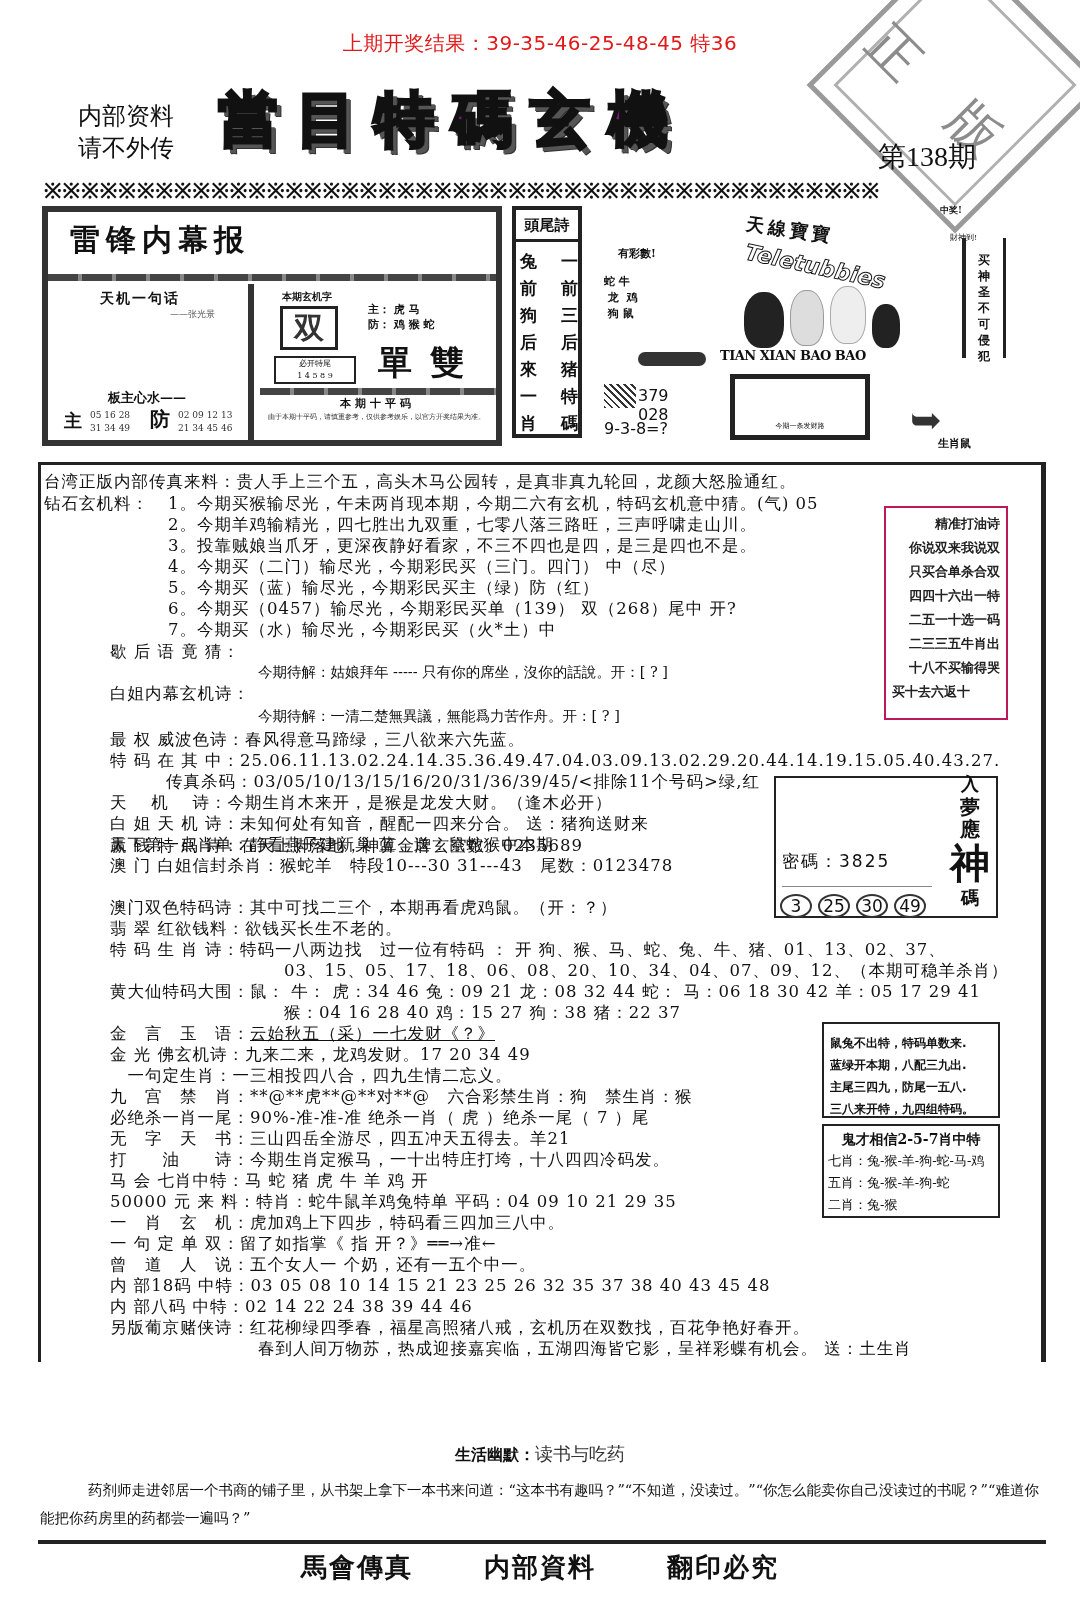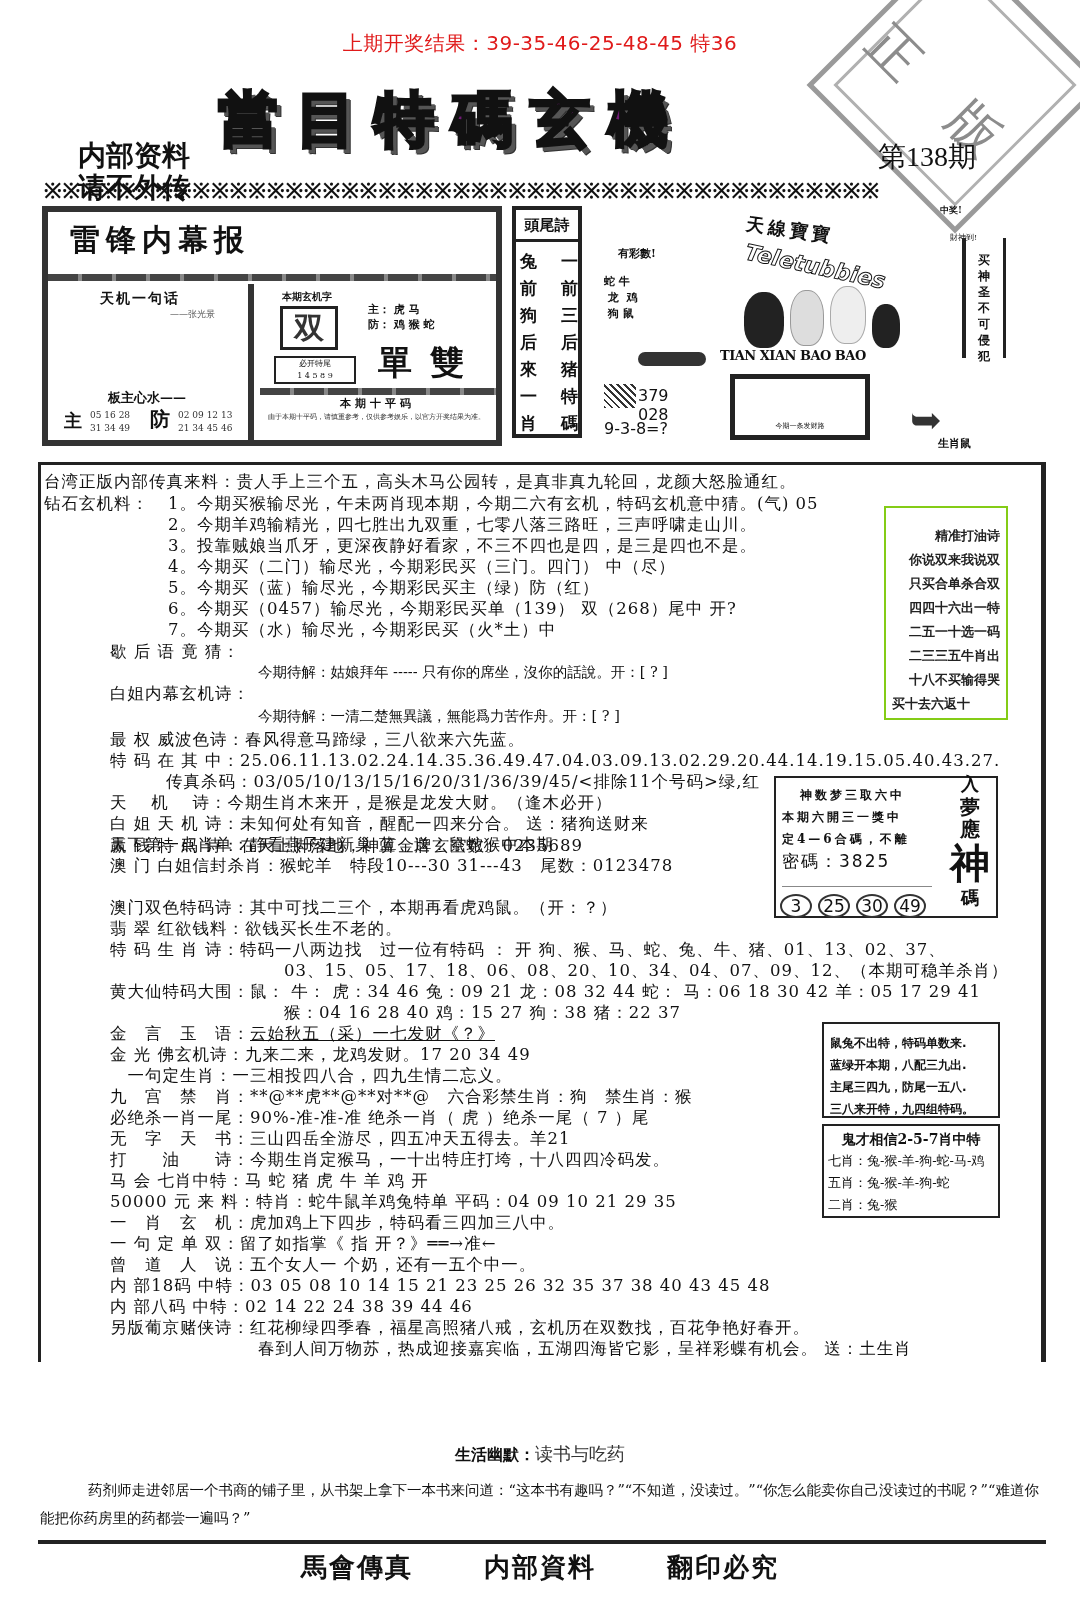--- a/index.html
+++ b/index.html
@@ -9,21 +9,21 @@
   .abs { position: absolute; }
 
   
   .last-result { left: 0; top: 30px; width: 1080px; text-align: center; color: #e01a1a;
     font-family: "DejaVu Sans", sans-serif; font-size: 20px; letter-spacing: 0.5px; }
   .stamp { left: 850px; top: -20px; width: 210px; height: 210px; border: 5px solid #9a9a9a;
     transform: rotate(45deg); }
   .stamp-inner { position:absolute; left: 14px; top: 14px; right:14px; bottom:14px; border: 3px solid #b0b0b0; }
   .stamp-t1 { left: 868px; top: 18px; font-size: 52px; color: #8c8c8c; transform: rotate(45deg); font-family:"DejaVu Sans",sans-serif; }
   .stamp-t2 { left: 948px; top: 94px; font-size: 52px; color: #8c8c8c; transform: rotate(45deg); font-family:"DejaVu Sans",sans-serif; }
-  .side-note { left: 78px; top: 100px; font-size: 28px; font-weight: bold; line-height: 32px; font-family: "DejaVu Sans", sans-serif; margin-top: 40px; }
+  .side-note { left: 78px; top: 100px; font-size: 24px; font-weight: normal; line-height: 32px; font-family: "DejaVu Sans", sans-serif; }
   .main-title { left: 218px; top: 80px; font-size: 60px; font-weight: 900; letter-spacing: 18px;
     color: #701a75; -webkit-text-stroke: 3px #111; text-shadow: 5px 5px 0 #555, 6px 6px 0 #333; font-family: "DejaVu Sans", sans-serif; }
   .issue { left: 878px; top: 138px; font-size: 28px; font-family: Liberation Serif, serif; }
   .stars { left: 44px; top: 176px; width: 990px; font-size: 21px; letter-spacing: 1px; white-space: nowrap; overflow: hidden; font-weight: bold; }
 
   
   .leifeng { left: 42px; top: 206px; width: 460px; height: 240px; border: 6px solid #333; background: #fff; }
   .leifeng-title { position:absolute; left: 22px; top: 8px; font-size: 30px; font-weight: bold; letter-spacing: 6px; font-family:"DejaVu Sans",sans-serif; }
   .lf-strip { position:absolute; left: 0; width: 100%; height: 7px; background: repeating-linear-gradient(90deg,#444 0 30px,#888 30px 34px); }
   .lf-left { position:absolute; left: 2px; top: 72px; width: 204px; height: 156px; border-right: 6px solid #333; }
@@ -67,21 +67,21 @@
   .arrow-ic { left: 910px; top: 398px; font-size: 38px; color:#333; }
   .mouse-cap { left: 938px; top: 436px; font-size: 11px; font-weight: bold; }
   .banner-top { left: 940px; top: 204px; font-size: 9px; font-weight:bold; }
 
   
   .main-box { left: 38px; top: 462px; width: 1008px; height: 900px; border-top: 3px solid #222; border-left: 3px solid #222; border-right: 5px solid #222; }
   .line { position:absolute; font-size: 16.5px; white-space: nowrap; letter-spacing: 1px; line-height: 20px; }
   .lab { display:inline-block; }
   .sm { font-size: 14.5px; letter-spacing: 0; }
 
-  .oil-box { left: 884px; top: 506px; width: 124px; height: 214px; border: 2px solid #84cc16; padding: 16px 6px; }
+  .oil-box { left: 884px; top: 506px; width: 124px; height: 214px; border: 2px solid #be185d; padding: 4px 6px; }
   .oil-box div { font-size: 13px; line-height: 24px; text-align: right; font-family: "DejaVu Sans", sans-serif; font-weight:bold; color:#222;}
 
   .dream-box { left: 774px; top: 776px; width: 224px; height: 142px; border: 2px solid #222; }
   .dream-text { position:absolute; left: 6px; top: 6px; font-size: 12px; line-height: 22px; letter-spacing: 3px; font-weight:bold; }
   .dream-code { position:absolute; left: 6px; top: 72px; font-size: 17px; letter-spacing: 2px; font-family:"DejaVu Sans",sans-serif; }
   .dream-line { position:absolute; left: 6px; top: 108px; width: 150px; border-top: 1px solid #888; }
   .dream-balls { position:absolute; left: 4px; top: 116px; display:flex; gap: 6px; }
   .ball { width: 32px; height: 24px; border: 2px solid #333; border-radius: 50%; text-align:center; font-size: 17px; line-height: 20px; font-family:"DejaVu Sans",sans-serif; }
   .dream-side { position:absolute; right: 6px; top: -6px; width: 40px; text-align:center; font-weight: bold; font-family:"DejaVu Serif",serif; }
   .dream-side .ds1 { font-size: 18px; display:block; }
@@ -269,25 +269,20 @@
   <div>你说双来我说双</div>
   <div>只买合单杀合双</div>
   <div>四四十六出一特</div>
   <div>二五一十选一码</div>
   <div>二三三五牛肖出</div>
   <div>十八不买输得哭</div>
   <div style="text-align:left">买十去六返十</div>
 </div>
 
 <div class="abs dream-box">
-  <div class="dream-text">
-    <div style="padding-left:18px">神数梦三取六中</div>
-    <div>本期六開三一獎中</div>
-    <div>定4—6合碼，不離</div>
-  </div>
   <div class="dream-code"><span>密碼：</span><span>3825</span></div>
   <div class="dream-line"></div>
   <div class="dream-balls">
     <div class="ball">3</div>
     <div class="ball">25</div>
     <div class="ball">30</div>
     <div class="ball">49</div>
   </div>
   <div class="dream-side">
     <span class="ds1">入</span>

